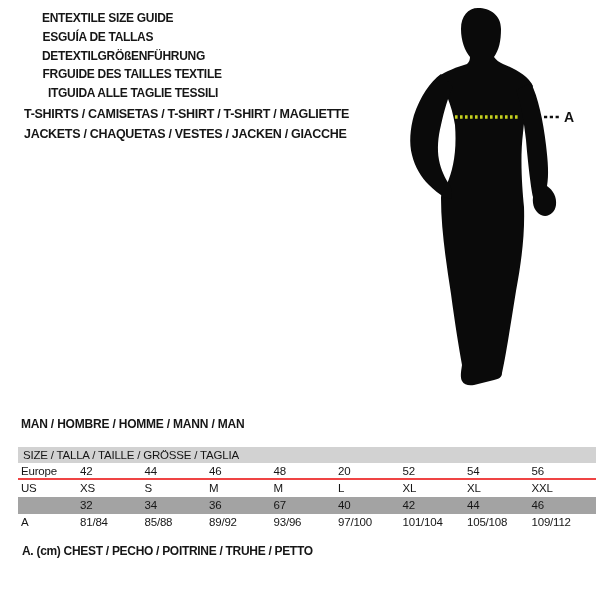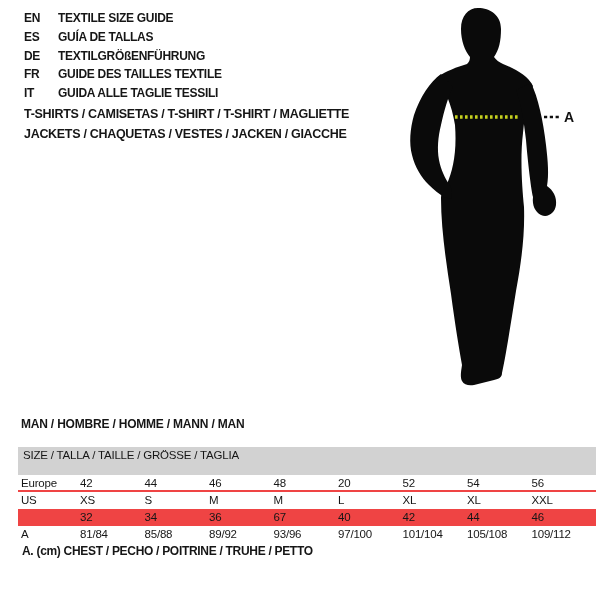--- a/index.html
+++ b/index.html
@@ -1,38 +1,38 @@
 <!DOCTYPE html>
 <html><head>
 <meta charset="utf-8">
 <style>
   html,body { margin:0; padding:0; background:#fff; }
   .canvas {
     position:relative; width:600px; height:600px; background:#ffffff;
     font-family:"Liberation Sans", sans-serif; color:#161616; overflow:hidden;
   }
   
-  .langs { position:absolute; left:24px; top:9px; font-size:12px; font-weight:700; letter-spacing:-0.3px; }
+  .langs { position:absolute; left:24px; top:9px; font-size:12px; font-weight:700; letter-spacing:-0.3px;text-align:right; }
   .lang-row { display:flex; line-height:18.8px; }
   .lang-code { width:34px; flex:0 0 34px; }
   
   .categories { position:absolute; left:24px; top:105px; font-size:12.5px; font-weight:700; letter-spacing:-0.3px; line-height:19.5px; }
   
   .figure-svg { position:absolute; left:395px; top:0; width:185px; height:400px; }
   .figure-svg text { font-family:"Liberation Sans", sans-serif; font-size:14px; font-weight:700; fill:#111; }
   
   .section-title { position:absolute; left:21px; top:417px; font-size:12px; font-weight:700; letter-spacing:-0.2px; }
   
   .size-table { position:absolute; left:18px; top:447px; width:578px; font-size:11.5px; letter-spacing:-0.2px; }
-  .thead { height:28px; line-height:16px; background:#d2d2d2; padding-left:5px; }
+  .thead { height:16px; line-height:16px; background:#d2d2d2; padding-left:5px; }
   .trow { display:grid; grid-template-columns:62px repeat(8,1fr); height:17px; line-height:17px; box-sizing:border-box; }
   .trow .rlabel { text-align:left; padding-left:3px; }
   .trow .cell { text-align:left; }
   .trow.r0 { border-bottom:2px solid #ef4444; }
-  .trow.r2 { background:#ef4444; }
+  .trow.r2 { background:#a3a3a3; }
   
   .footnote { position:absolute; left:22px; top:544px; font-size:12px; font-weight:700; letter-spacing:-0.3px; }
 </style>
 </head>
 <body>
 
 <div class="canvas">
 
   <div class="langs">
     <div class="lang-row">

